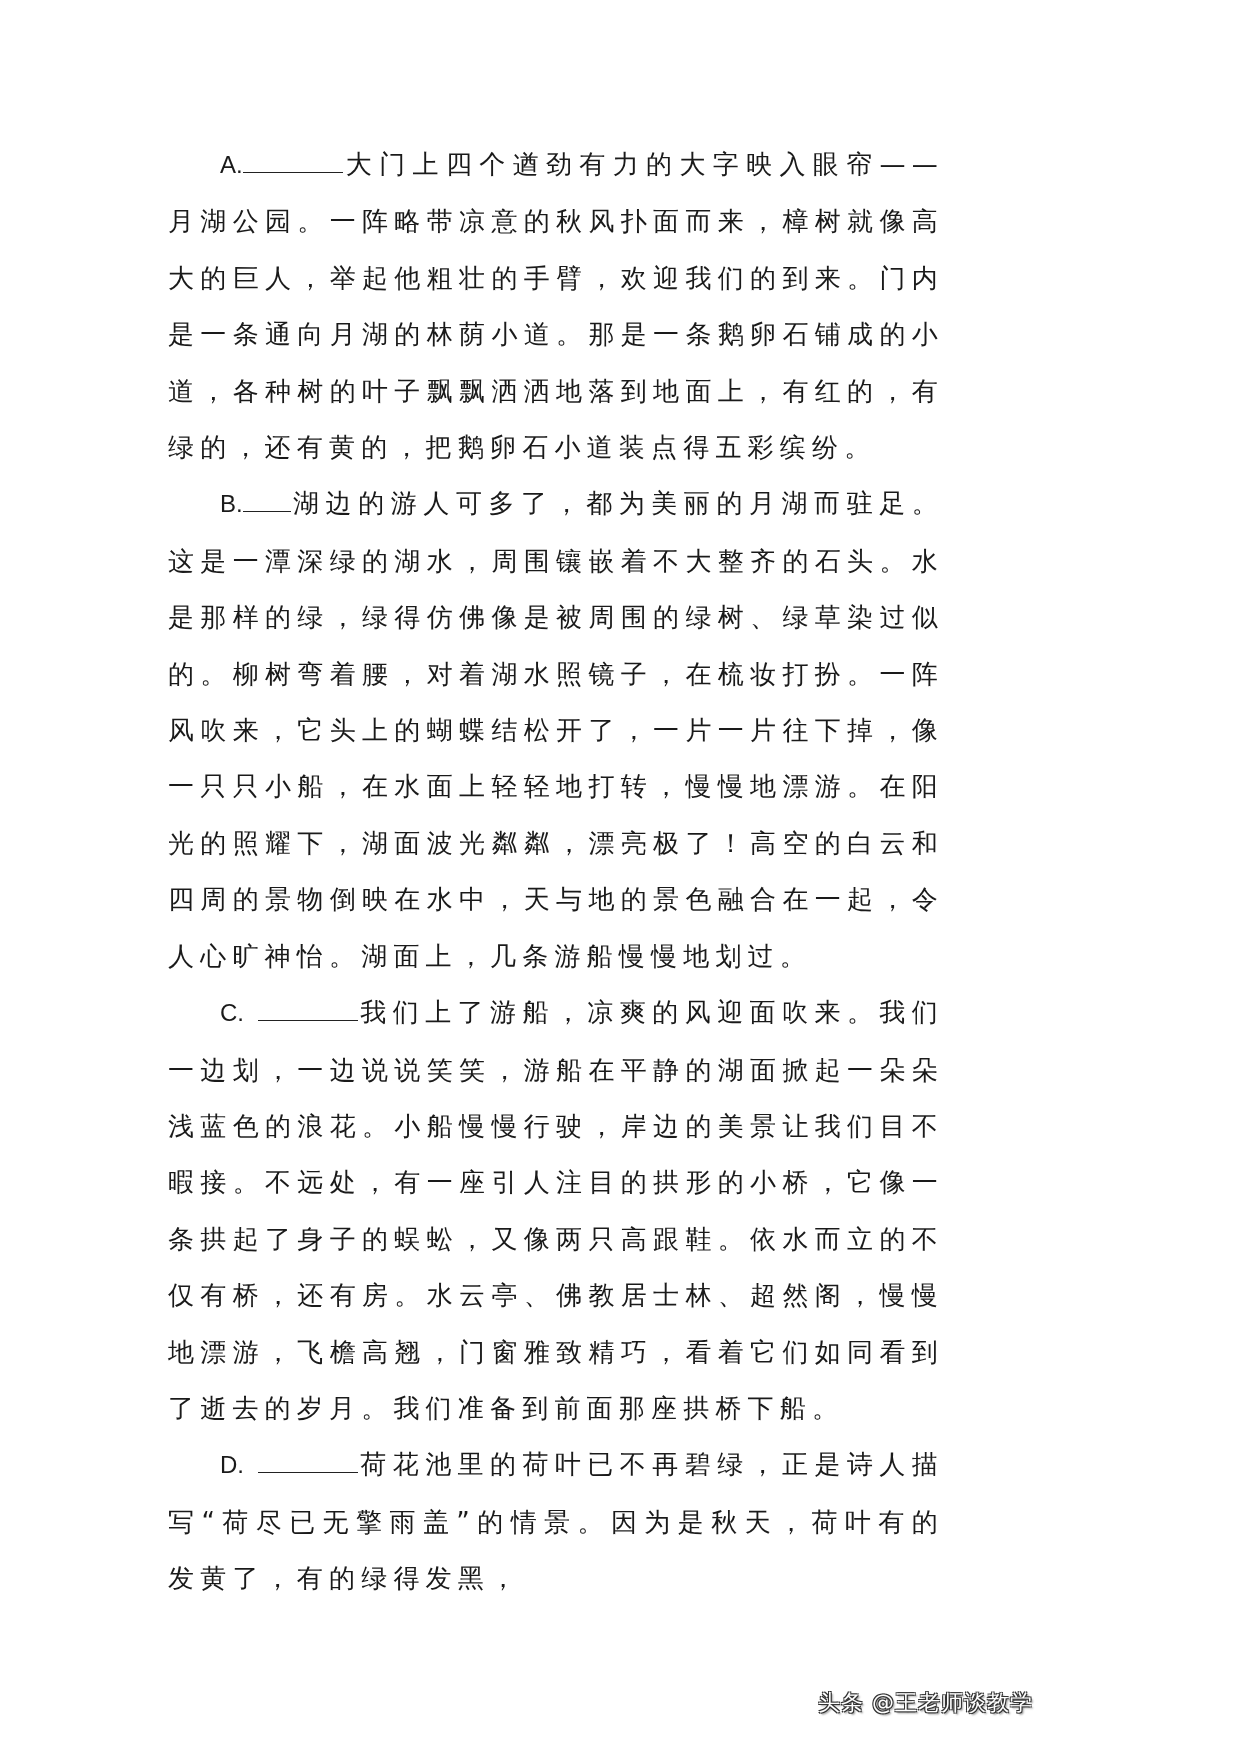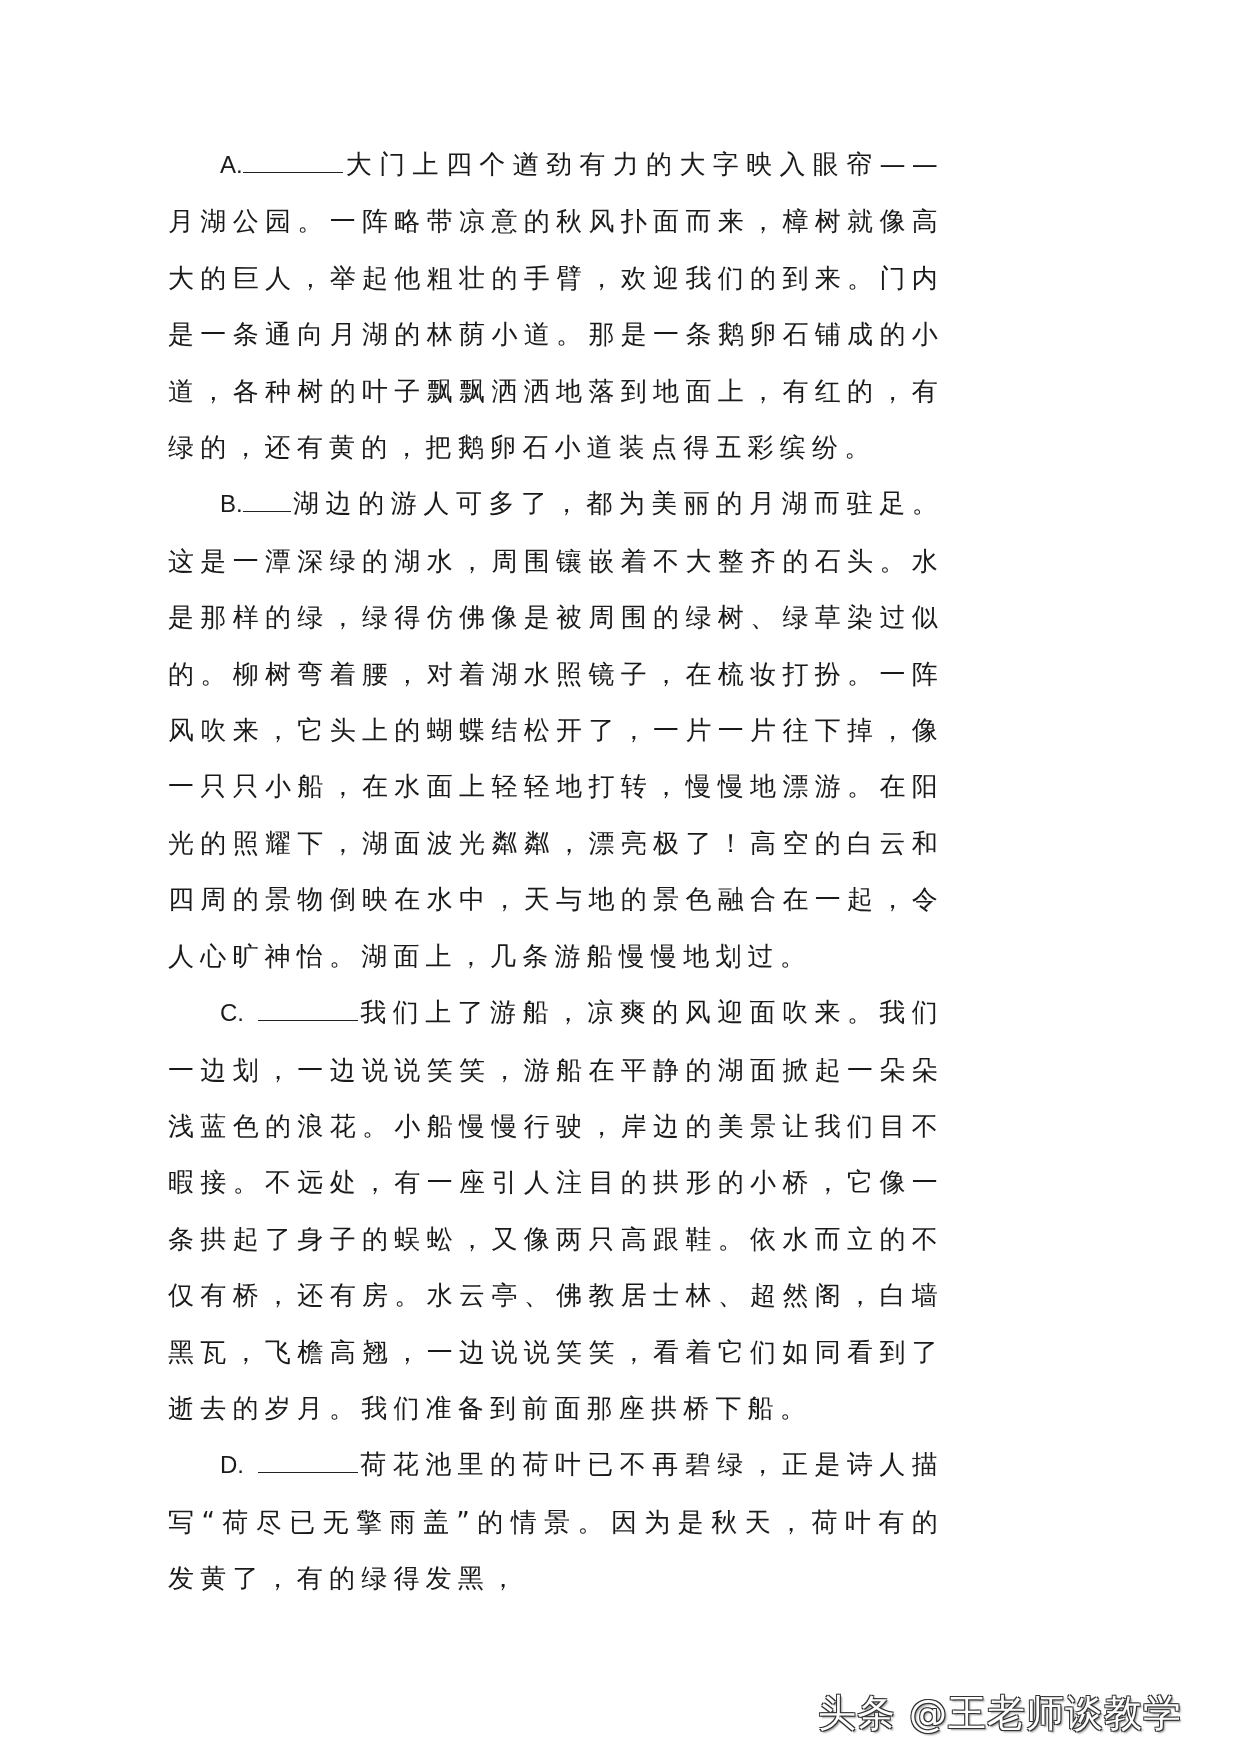--- a/index.html
+++ b/index.html
@@ -45,40 +45,40 @@
       vertical-align: baseline;
       margin-right: 2px;
     }
     .blank.long { width: 100px; }
     .blank.short { width: 48px; }
     .sp { display: inline-block; width: 14px; }
     .watermark {
       position: absolute;
       left: 818px;
       top: 1688px;
-      font-size: 38px;
+      font-size: 22px;
       letter-spacing: 1px;
       color: #ffffff;
       text-shadow:
         -1px -1px 0 #333,
          1px -1px 0 #333,
         -1px  1px 0 #333,
          1px  1px 0 #333,
          2px  2px 2px rgba(0,0,0,0.45);
       font-family: "DejaVu Sans", sans-serif;
     }
   </style>
 </head>
 <body>
 
 <div class="page">
 
   <p class="para"><span class="label">A.</span><span class="blank long"></span><span>大门上四个遒劲有力的大字映入眼帘——月湖公园。一阵略带凉意的秋风扑面而来，樟树就像高大的巨人，举起他粗壮的手臂，欢迎我们的到来。门内是一条通向月湖的林荫小道。那是一条鹅卵石铺成的小道，各种树的叶子飘飘洒洒地落到地面上，有红的，有绿的，还有黄的，把鹅卵石小道装点得五彩缤纷。</span></p>
 
   <p class="para"><span class="label">B.</span><span class="blank short"></span><span>湖边的游人可多了，都为美丽的月湖而驻足。这是一潭深绿的湖水，周围镶嵌着不大整齐的石头。水是那样的绿，绿得仿佛像是被周围的绿树、绿草染过似的。柳树弯着腰，对着湖水照镜子，在梳妆打扮。一阵风吹来，它头上的蝴蝶结松开了，一片一片往下掉，像一只只小船，在水面上轻轻地打转，慢慢地漂游。在阳光的照耀下，湖面波光粼粼，漂亮极了！高空的白云和四周的景物倒映在水中，天与地的景色融合在一起，令人心旷神怡。湖面上，几条游船慢慢地划过。</span></p>
 
-  <p class="para"><span class="label">C.</span><span class="sp"></span><span class="blank long"></span><span>我们上了游船，凉爽的风迎面吹来。我们一边划，一边说说笑笑，游船在平静的湖面掀起一朵朵浅蓝色的浪花。小船慢慢行驶，岸边的美景让我们目不暇接。不远处，有一座引人注目的拱形的小桥，它像一条拱起了身子的蜈蚣，又像两只高跟鞋。依水而立的不仅有桥，还有房。水云亭、佛教居士林、超然阁，白墙黑瓦，飞檐高翘，一边说说笑笑，看着它们如同看到了逝去的岁月。我们准备到前面那座拱桥下船。</span></p>
+  <p class="para"><span class="label">C.</span><span class="sp"></span><span class="blank long"></span><span>我们上了游船，凉爽的风迎面吹来。我们一边划，一边说说笑笑，游船在平静的湖面掀起一朵朵浅蓝色的浪花。小船慢慢行驶，岸边的美景让我们目不暇接。不远处，有一座引人注目的拱形的小桥，它像一条拱起了身子的蜈蚣，又像两只高跟鞋。依水而立的不仅有桥，还有房。水云亭、佛教居士林、超然阁，慢慢地漂游，飞檐高翘，门窗雅致精巧，看着它们如同看到了逝去的岁月。我们准备到前面那座拱桥下船。</span></p>
 
   <p class="para"><span class="label">D.</span><span class="sp"></span><span class="blank long"></span><span>荷花池里的荷叶已不再碧绿，正是诗人描写“荷尽已无擎雨盖”的情景。因为是秋天，荷叶有的发黄了，有的绿得发黑，</span></p>
 
 </div>
 
 <div class="watermark">头条 @王老师谈教学</div>
 
 </body></html>

